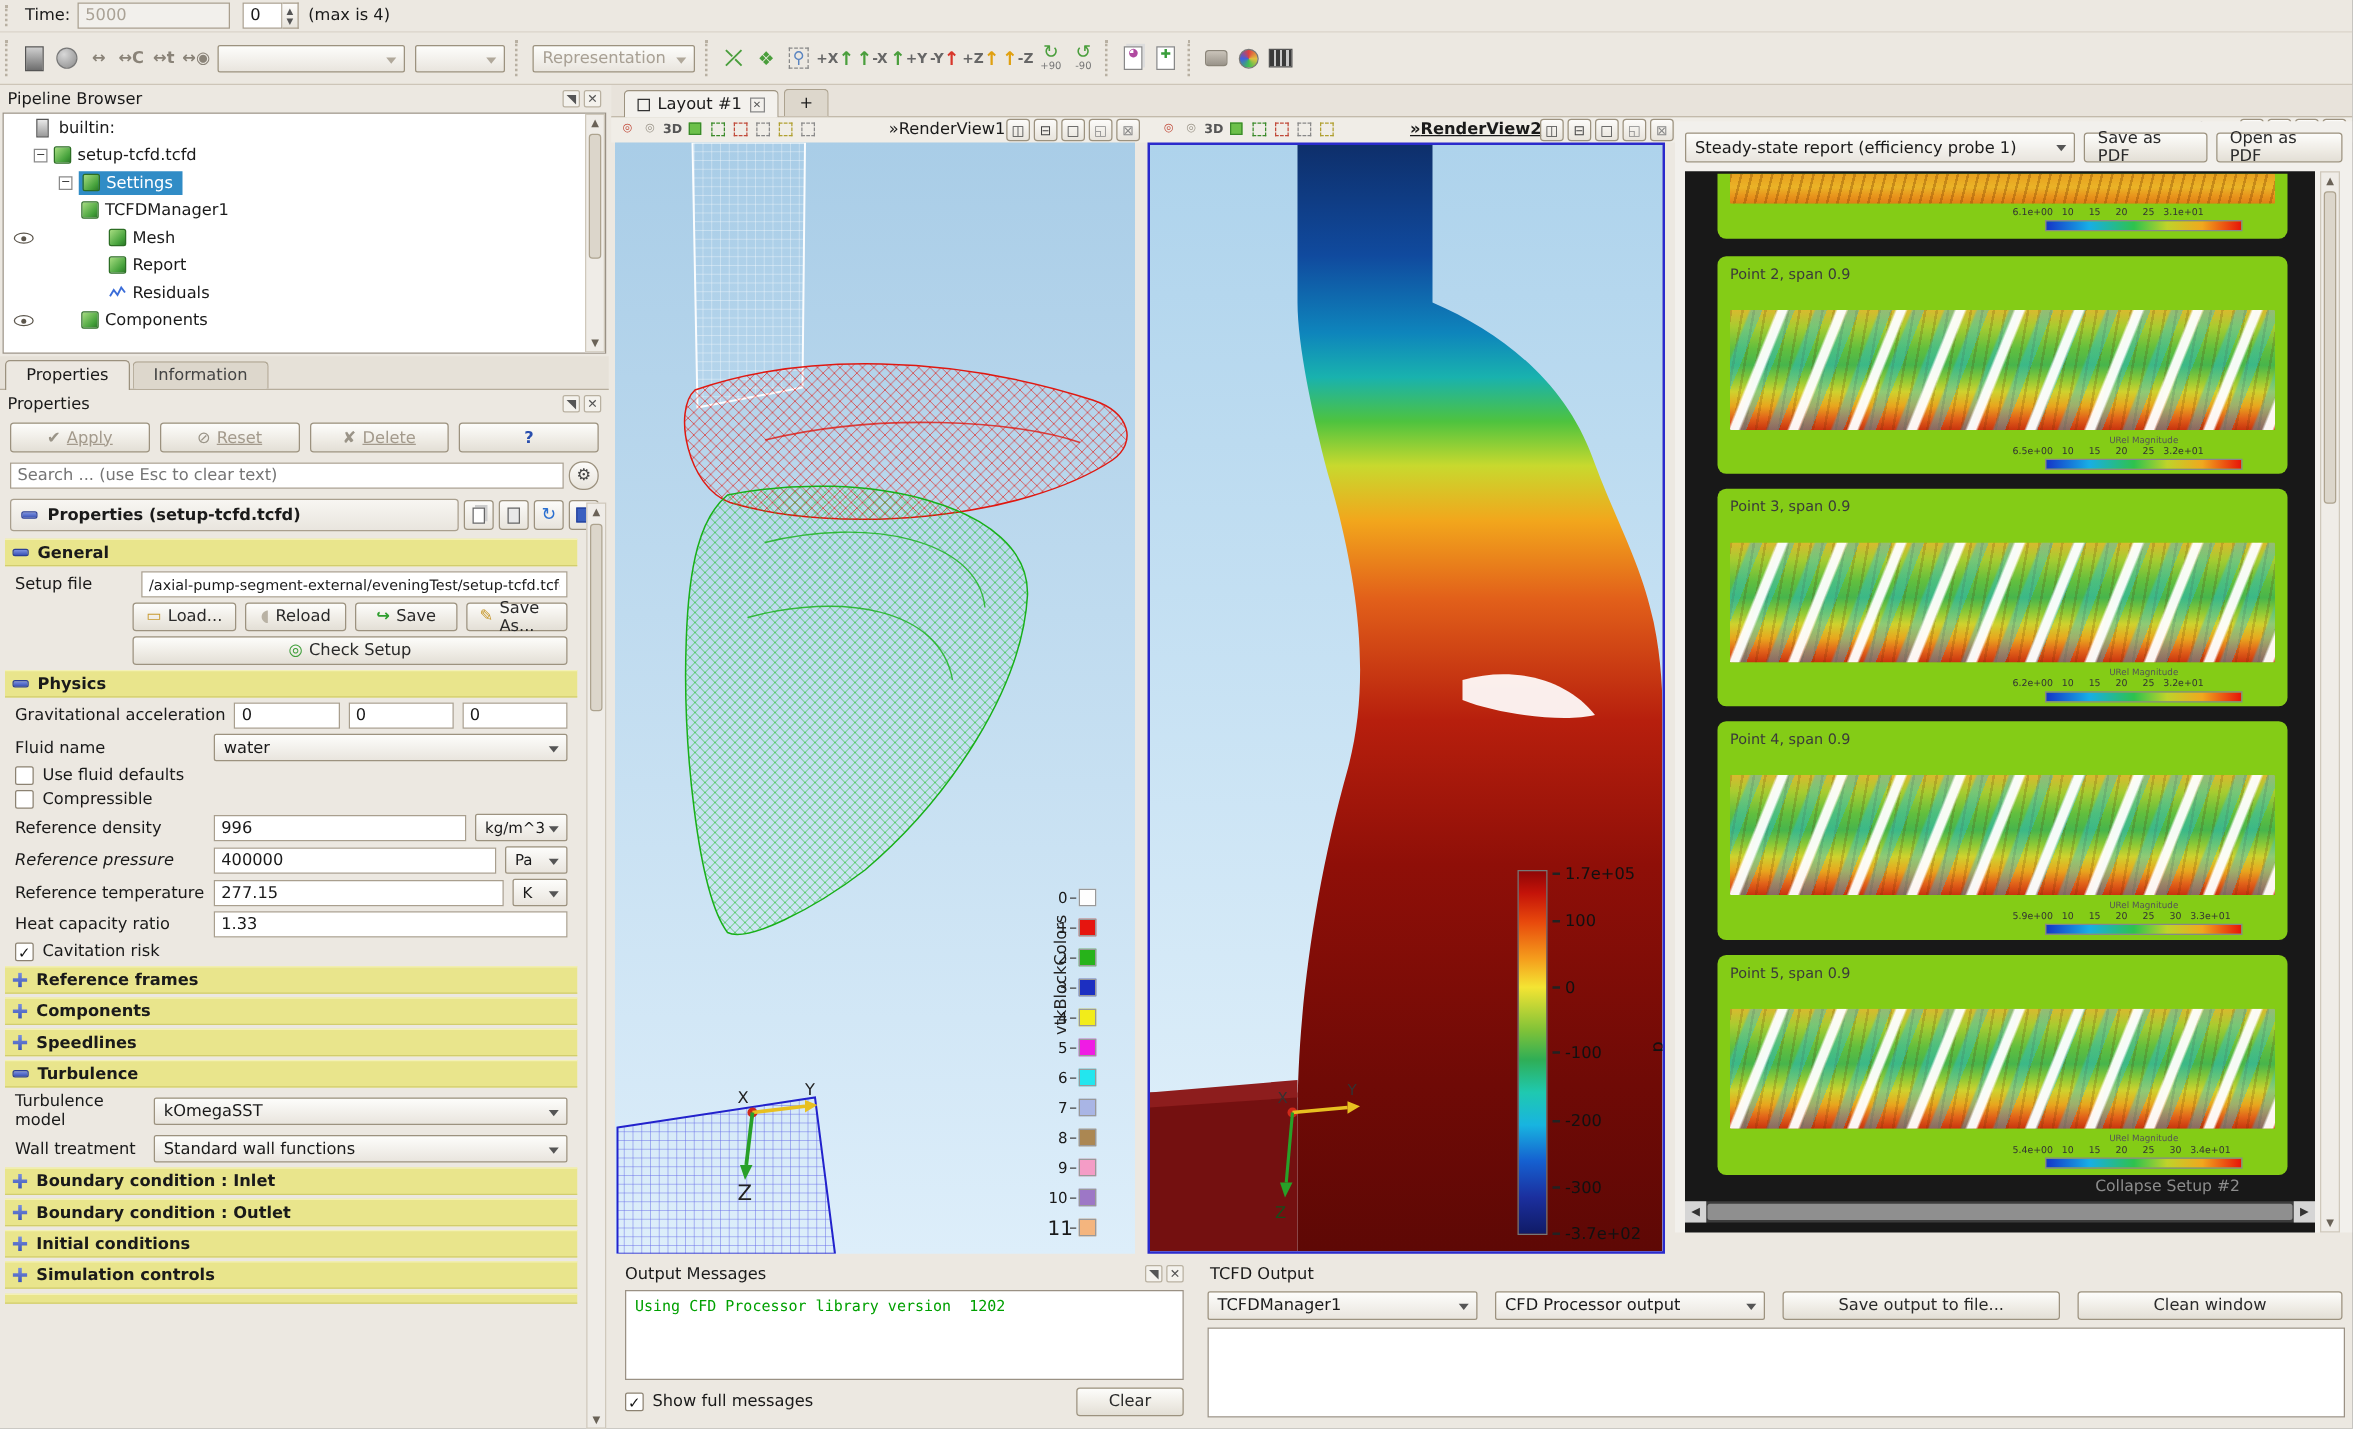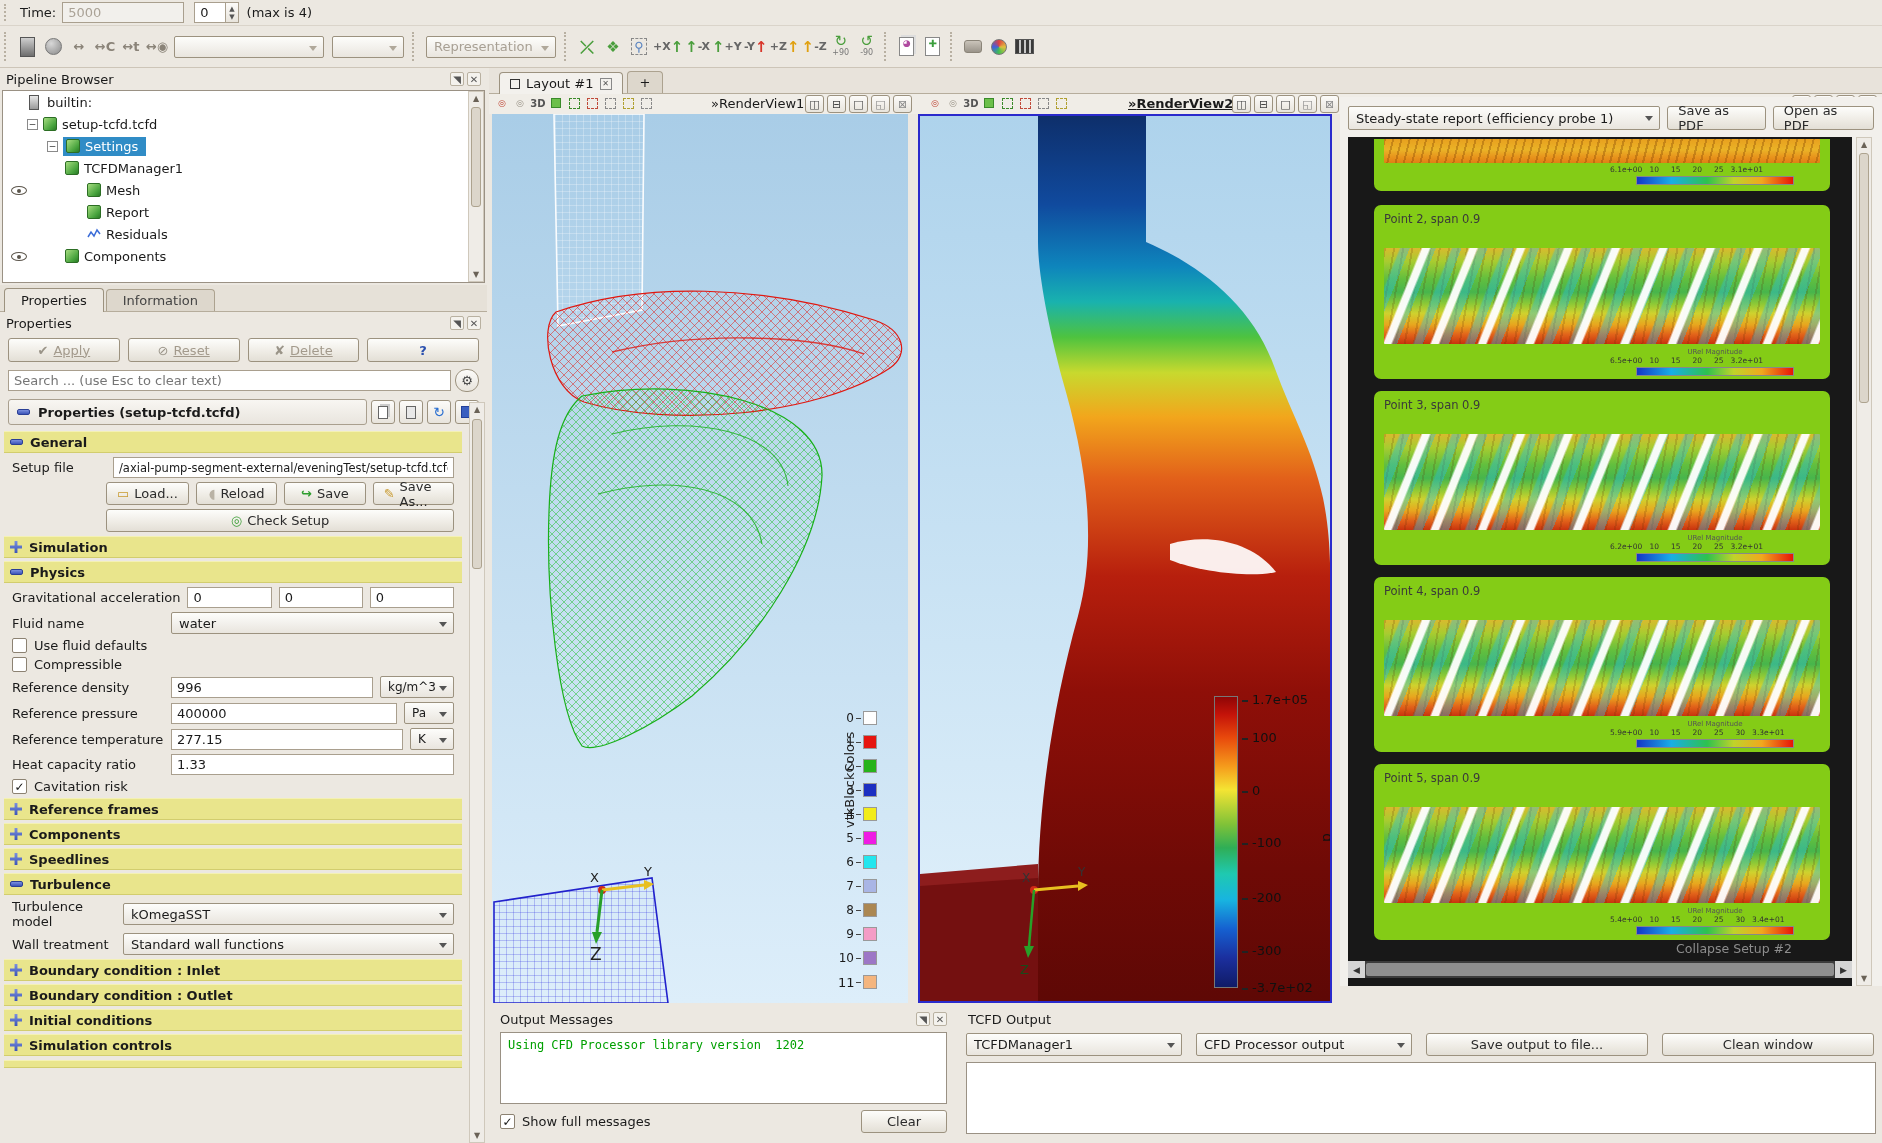--- a/index.html
+++ b/index.html
@@ -292,24 +292,20 @@
             <span>Save As...</span>
           </span>
       </div>
       <div class="frow" style="margin-left:102px;">
         <span class="btn" style="flex:1;height:23px;">
             <span style="color:#3f9f3a;font-weight:bold;">◎</span>
             <span>Check Setup</span>
           </span>
       </div>
 
-      <div class="ybar">
-        <span class="plusicon"></span>
-        <span>Simulation</span>
-      </div>
 
       <div class="ybar">
         <span class="minusicon"></span>
         <span>Physics</span>
       </div>
       <div class="frow">
         <span class="lab">Gravitational acceleration</span>
         <input class="inp" style="flex: 1 1 0%; min-width: 0px;" value="0">
         <input class="inp" style="flex: 1 1 0%; min-width: 0px;" value="0">
         <input class="inp" style="flex: 1 1 0%; min-width: 0px;" value="0">
@@ -325,21 +321,21 @@
       <div class="frow">
         <span class="chkbox"></span>
         <span>Compressible</span>
       </div>
       <div class="frow">
         <span class="lab" style="width:152px;">Reference density</span>
         <input class="inp" style="flex: 1 1 0%; min-width: 0px;" value="996">
         <span class="combo" style="width:74px;font-size:12px;">kg/m^3</span>
       </div>
       <div class="frow">
-        <span class="lab" style="width:152px;">Reference pressure</span>
+        <span class="lab" style="width:152px;font-style:italic;">Reference pressure</span>
         <input class="inp" style="flex: 1 1 0%; min-width: 0px;" value="400000">
         <span class="combo" style="width:50px;font-size:12px;">Pa</span>
       </div>
       <div class="frow">
         <span class="lab" style="width:152px;">Reference temperature</span>
         <input class="inp" style="flex: 1 1 0%; min-width: 0px;" value="277.15">
         <span class="combo" style="width:44px;font-size:12px;">K</span>
       </div>
       <div class="frow">
         <span class="lab" style="width:152px;">Heat capacity ratio</span>
@@ -566,21 +562,21 @@
           <span style="width:16px;text-align:right;font-size:12px;">9</span>
           <span style="width:5px;height:1px;background:#444;margin:0 2px;"></span>
           <span style="width: 14px; height: 14px; border: 1px solid rgb(153, 153, 153); background: rgb(244, 156, 198);"></span>
         </div>
       <div style="display:flex;align-items:center;height:24px;">
           <span style="width:16px;text-align:right;font-size:12px;">10</span>
           <span style="width:5px;height:1px;background:#444;margin:0 2px;"></span>
           <span style="width: 14px; height: 14px; border: 1px solid rgb(153, 153, 153); background: rgb(157, 119, 198);"></span>
         </div>
       <div style="display:flex;align-items:center;height:24px;">
-          <span style="width:16px;text-align:left;font-size:13px;">11</span>
+          <span style="width:16px;text-align:left;font-size:16px;">11</span>
           <span style="width:5px;height:1px;background:#444;margin:0 2px;"></span>
           <span style="width: 14px; height: 14px; border: 1px solid rgb(153, 153, 153); background: rgb(244, 181, 126);"></span>
         </div>
     </div>
     <span class="abs" style="left:350px;top:714px;transform:rotate(-90deg);transform-origin:left top;font-size:13px;color:#222;white-space:nowrap;">vtkBlockColors</span>
   </div>
 
   <div class="abs" style="left:918px;top:114px;width:414px;height:889px;background:linear-gradient(180deg,#aed3ec,#e2f1fb);border:2px solid #2a2acc;overflow:hidden;">
     <svg width="410" height="885" viewBox="0 0 410 885">
       <defs>

